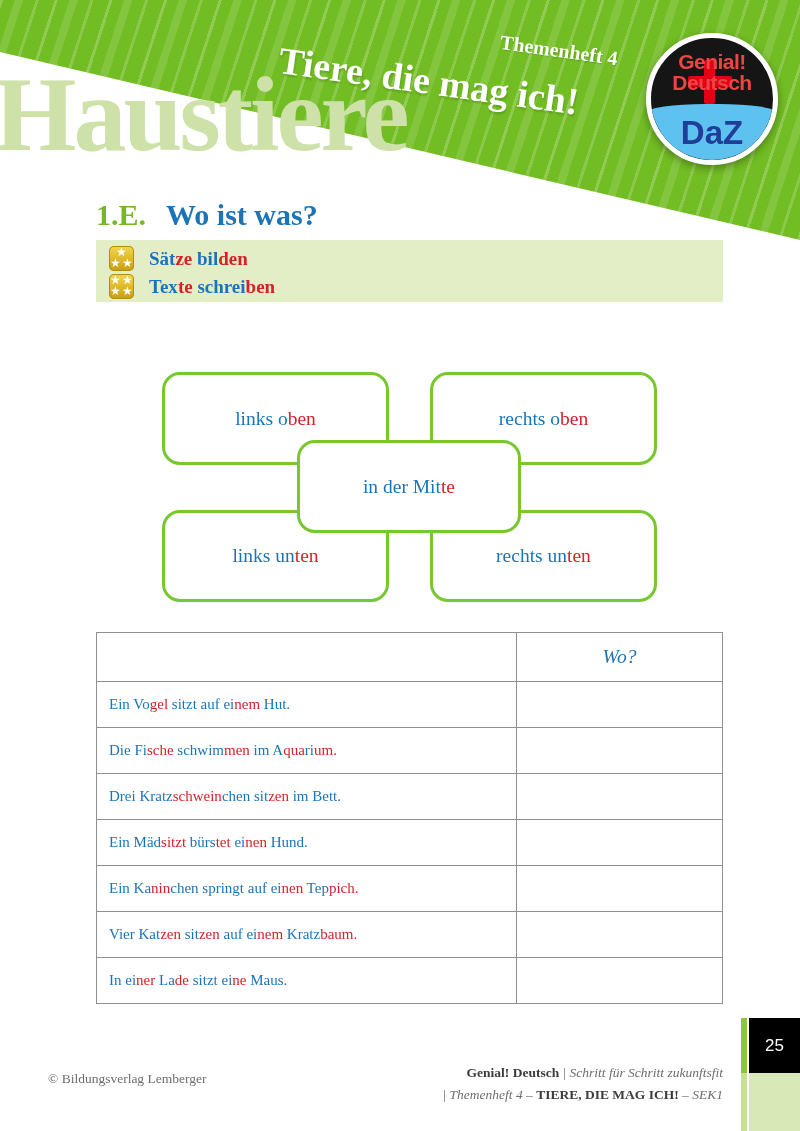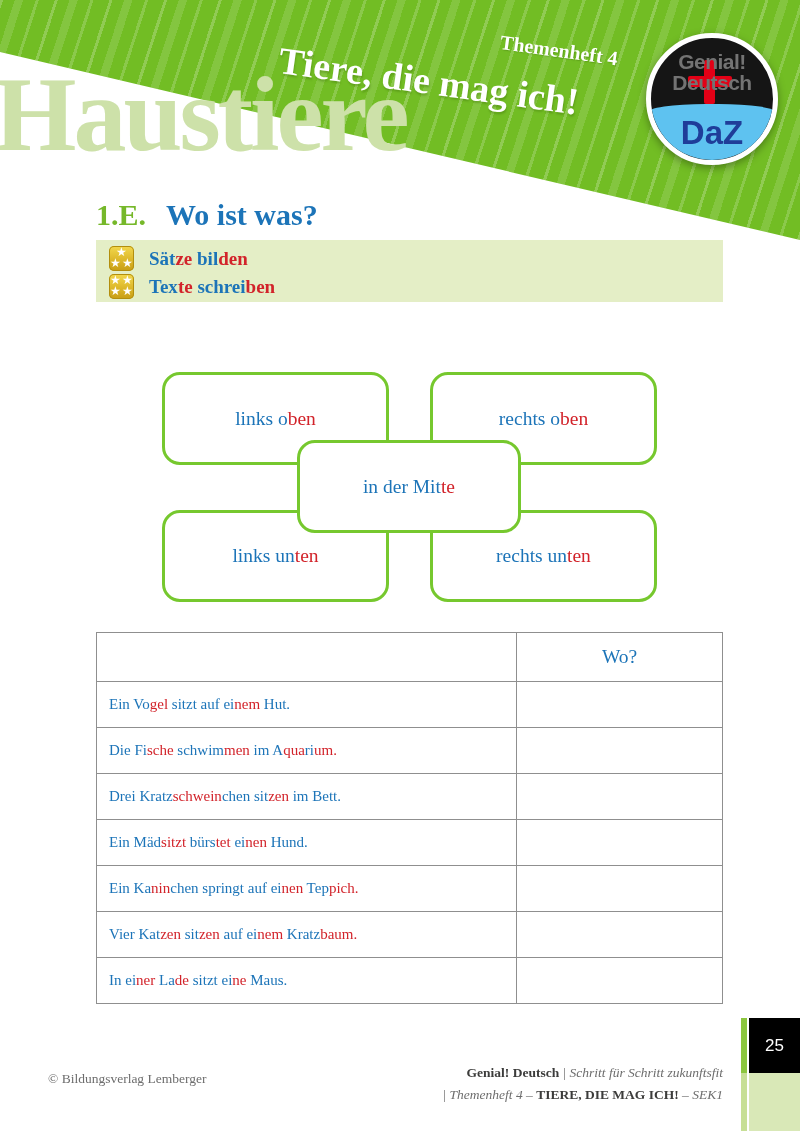--- a/index.html
+++ b/index.html
@@ -50,21 +50,21 @@
   .logo-plus{
     position:absolute; left:53px; top:22px; width:11px; height:44px;
     background:#e30016; border-radius:2px; z-index:1;
   }
   .logo-plus::after{
     content:""; position:absolute; left:-16px; top:16px;
     width:44px; height:11px; background:#e30016; border-radius:2px;
   }
   .logo-text{
     position:relative; z-index:2; margin-top:13px;
-    font-weight:bold; font-size:21px; line-height:21px; color:#737373;
+    font-weight:bold; font-size:21px; line-height:21px; color:#ef4444;
     letter-spacing:-0.5px;
   }
   .logo-daz{
     position:absolute; left:0; bottom:8px; width:100%; z-index:2;
     font-weight:bold; font-size:33px; color:#1f3d99;
   }
   
   .section-heading{
     position:absolute; left:96px; top:198px; z-index:5;
     font-weight:bold; font-size:30px; white-space:nowrap;
@@ -116,21 +116,21 @@
   .wo-table{
     position:absolute; left:96px; top:632px; width:627px; z-index:5;
     border-collapse:collapse; table-layout:fixed;
   }
   .wo-table td{
     border:1.5px solid #8f8f8f; font-size:15px;
     padding:0 0 0 12px; box-sizing:border-box;
   }
   .wo-table td.answer{width:206px; padding:0;}
   .wo-table tr{height:46px;}
-  .wo-table tr.head-row{height:49px;}
+  .wo-table tr.head-row{height:49px;font-style:italic;}
   .wo-table td.head-col2{
     text-align:center; color:#1c74b8; padding:0; font-size:19.5px;
   }
   
   .copyright{
     position:absolute; left:48px; top:1071px; z-index:5;
     font-size:13.5px; color:#6d6d6d; white-space:nowrap;
   }
   .credits{
     position:absolute; right:77px; top:1062px; z-index:5; text-align:right;

